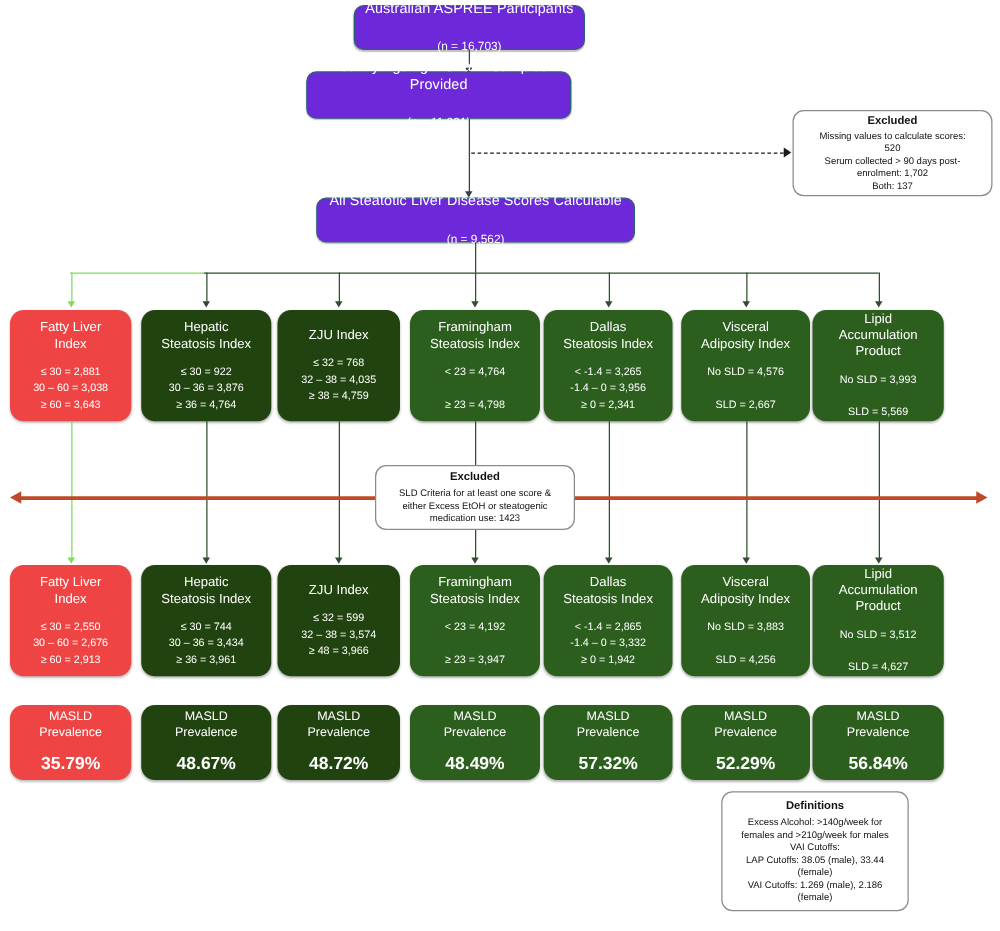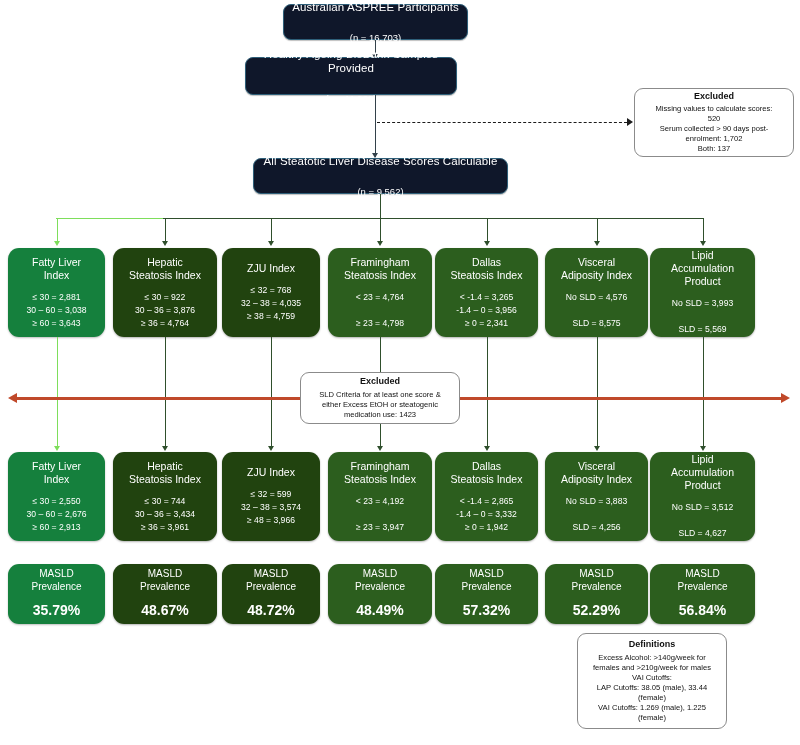--- a/index.html
+++ b/index.html
@@ -23,40 +23,40 @@
     justify-content:center;
     text-align:center;
     border-radius:9px;
     color:#ffffff;
     line-height:1.22;
   }
   .node .title{font-weight:400;}
   .node .sub{font-weight:400;}
 
   .blue{
-    background:#0f172a;
+    background:#6d28d9;
     border:1px solid #2e5f79;
     border-radius:8px;
     box-shadow:0 1px 1px rgba(0,0,0,.25);
   }
   .blue .title{font-size:11.5px;letter-spacing:.1px;}
   .blue .sub{font-size:9.5px;margin-top:18px;}
 
   .dark{
     background:#2c5e1e;
     border-radius:11px;
     box-shadow:0 1px 2px rgba(0,0,0,.3);
   }
   .darker{
     background:#21430f;
     border-radius:11px;
     box-shadow:0 1px 2px rgba(0,0,0,.3);
   }
   .light{
-    background:#15803d;
+    background:#ef4444;
     border-radius:11px;
     box-shadow:0 1px 2px rgba(0,0,0,.25);
   }
 
   .idx .title{font-size:10.5px;line-height:1.25;}
   .idx .vals{margin-top:9px;font-size:8.6px;line-height:1.5;}
 
   .prev .title{font-size:10px;line-height:1.25;}
   .prev .pct{margin-top:9px;font-size:14px;font-weight:bold;}
 
@@ -241,21 +241,21 @@
       <div class="vline" style="left: 487px; top: 337px; height: 111px;"></div>
       <div class="arrowhead" style="left: 484px; top: 446px;"></div>
       <div class="node idx dark" style="left: 545px; top: 248px; width: 103px; height: 89px;">
         <div class="title">
           <div>Visceral</div>
           <div>Adiposity Index</div>
         </div>
         <div class="vals">
           <div>No SLD = 4,576</div>
           <div>&nbsp;</div>
-          <div>SLD = 8,575</div>
+          <div>SLD = 2,667</div>
         </div>
       </div>
       <div class="vline" style="left: 597px; top: 218px; height: 24px;"></div>
       <div class="arrowhead" style="left: 594px; top: 241px;"></div>
       <div class="vline" style="left: 597px; top: 337px; height: 111px;"></div>
       <div class="arrowhead" style="left: 594px; top: 446px;"></div>
       <div class="node idx dark" style="left: 650px; top: 248px; width: 105px; height: 89px;">
         <div class="title">
           <div>Lipid</div>
           <div>Accumulation</div>
@@ -416,17 +416,17 @@
       </div>
     </div>
 
   <div class="callout" style="left:577px;top:633px;width:150px;height:96px;">
     <div class="hd">Definitions</div>
     <div class="bd">Excess Alcohol: &gt;140g/week for</div>
     <div class="bd">females and &gt;210g/week for males</div>
     <div class="bd">VAI Cutoffs:</div>
     <div class="bd">LAP Cutoffs: 38.05 (male), 33.44</div>
     <div class="bd">(female)</div>
-    <div class="bd">VAI Cutoffs: 1.269 (male), 1.225</div>
+    <div class="bd">VAI Cutoffs: 1.269 (male), 2.186</div>
     <div class="bd">(female)</div>
   </div>
 
 </div>
 
 </body></html>

